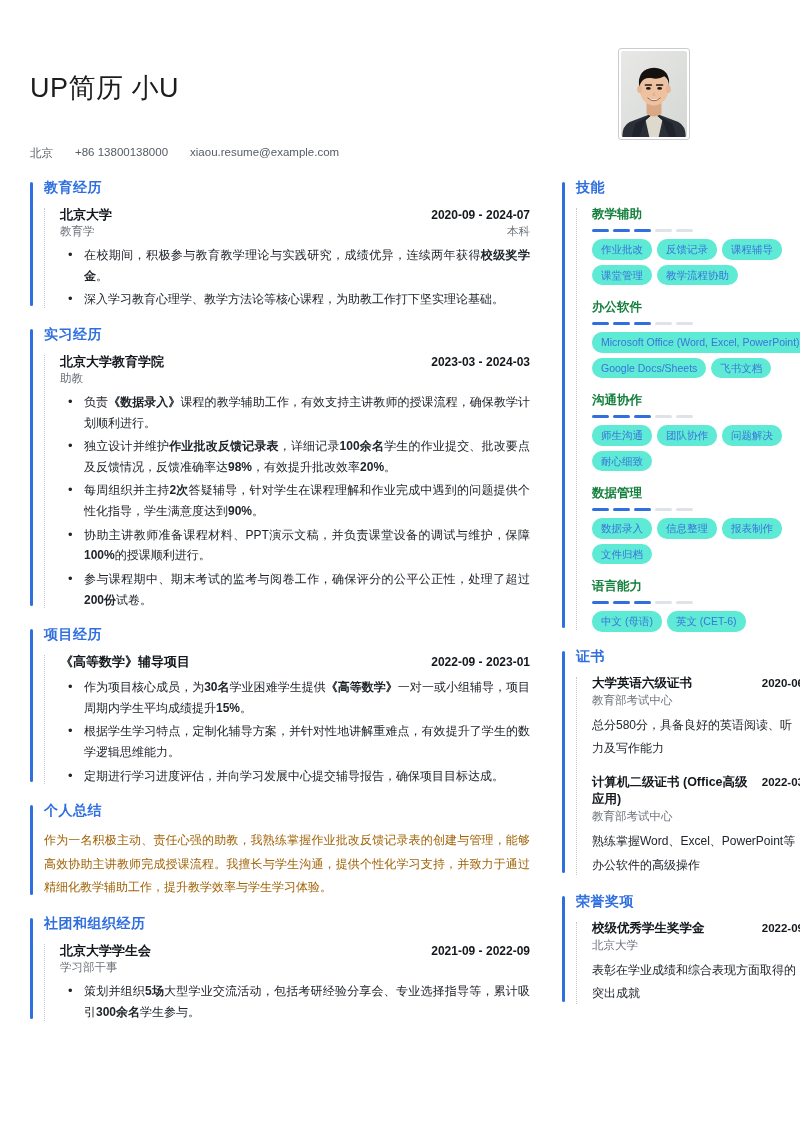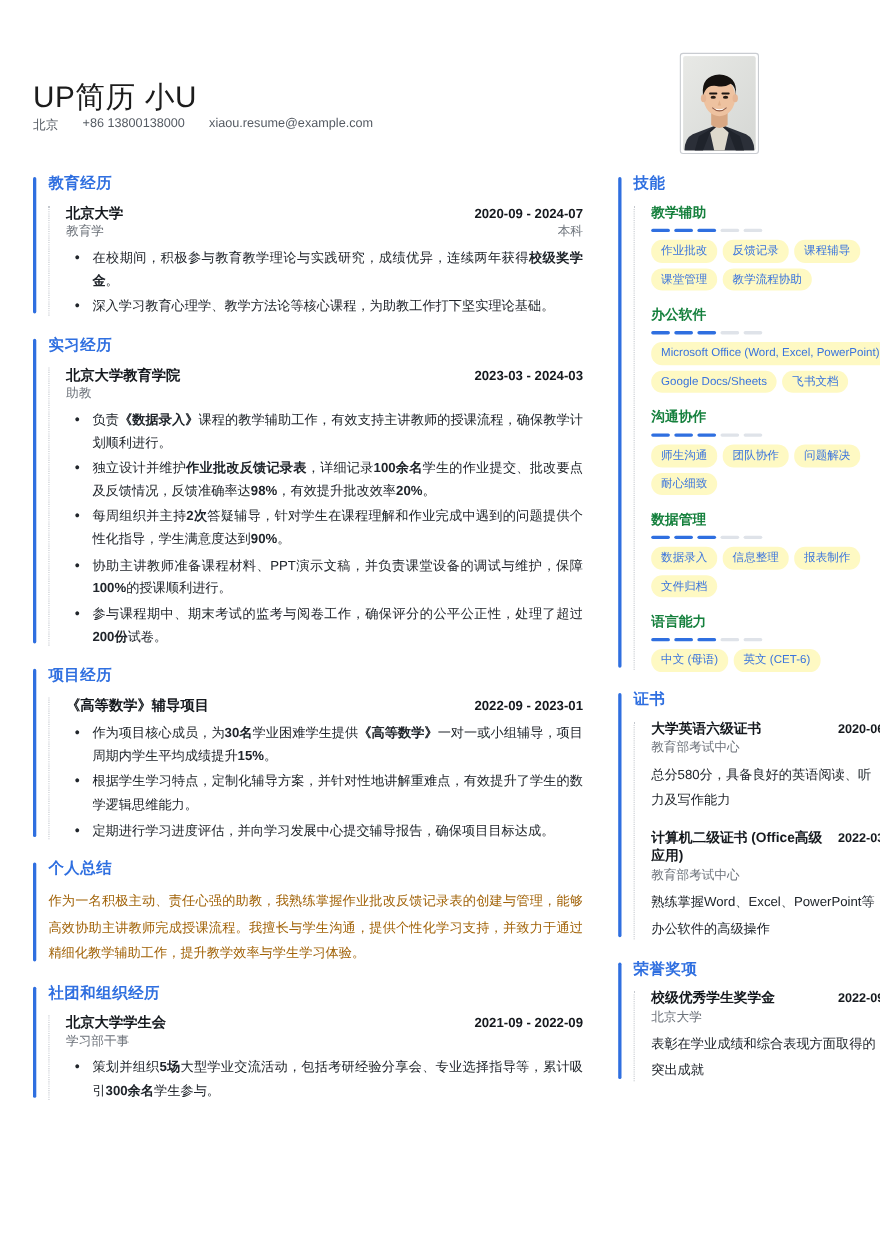--- a/index.html
+++ b/index.html
@@ -27,20 +27,21 @@
     padding: 48px 30px 0 30px;
   }
   .header-left { padding-top: 22px; }
   .name {
     font-size: 27px;
     font-weight: 400;
     letter-spacing: 0.5px;
     color: #1c1c1c;
   }
   .contact-line {
+    margin-top: 40px;
     font-size: 11.5px;
     color: #555b63;
     display: flex;
     gap: 22px;
     white-space: nowrap;
   }
   .photo-frame {
     width: 72px;
     height: 92px;
     border: 1px solid #c9ccd1;
@@ -143,21 +144,21 @@
   .skill-bars i {
     display: block;
     width: 17px;
     height: 3px;
     border-radius: 2px;
     background: #dfe3e9;
   }
   .skill-bars i.on { background: #2f6fe0; }
   .tags { display: flex; flex-wrap: wrap; gap: 5px; }
   .tag {
-    background: #fef9c3;
+    background: #5eead4;
     color: #3a74dd;
     font-size: 10.5px;
     line-height: 1;
     padding: 5px 9px;
     border-radius: 10px;
     white-space: nowrap;
   }
 
   
   .cert { margin-bottom: 14px; }

